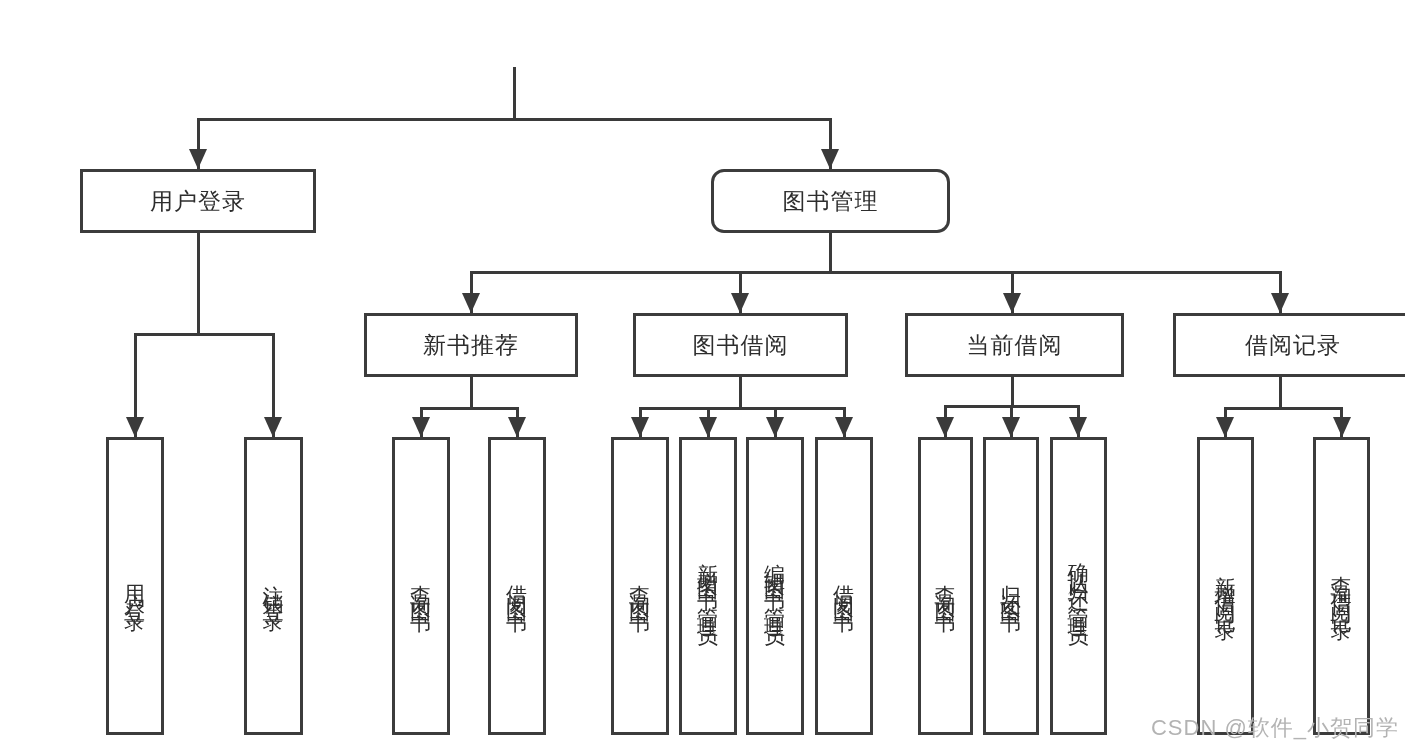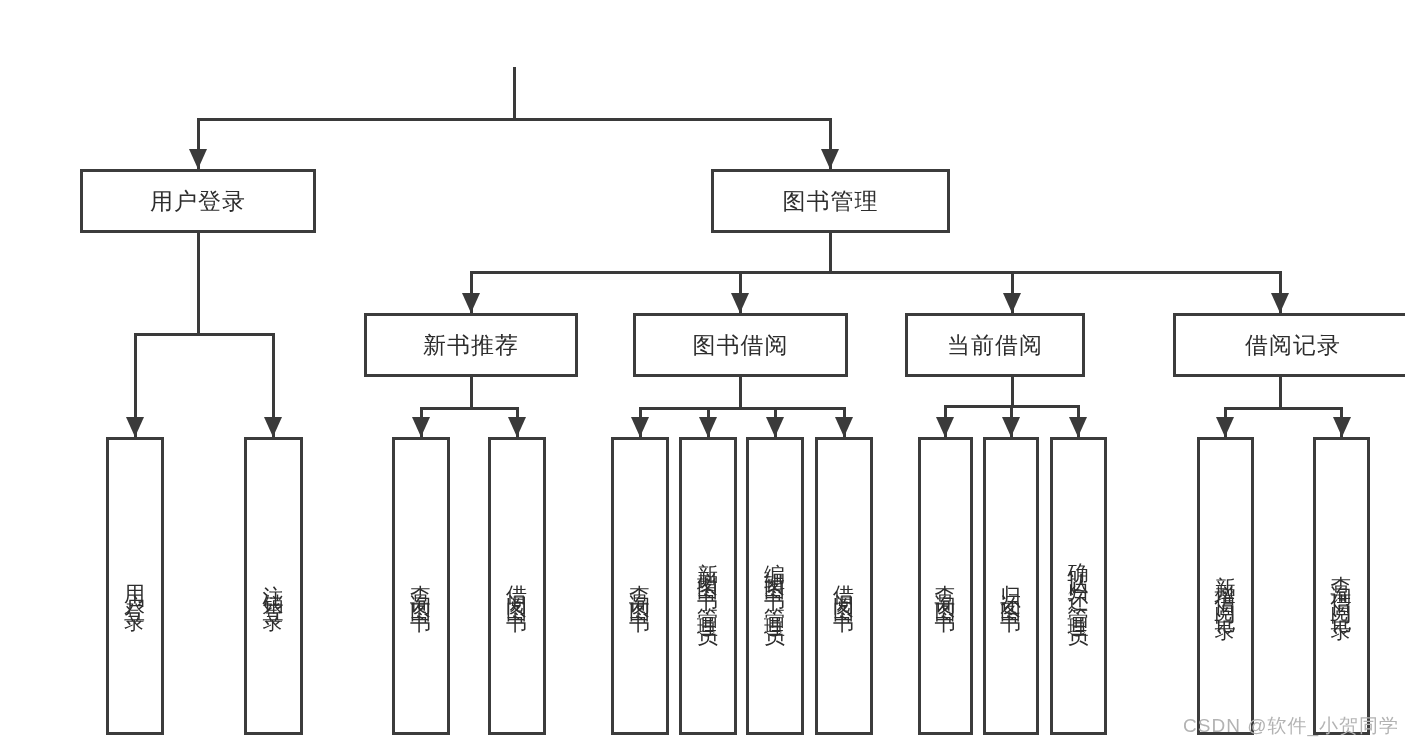--- a/index.html
+++ b/index.html
@@ -57,49 +57,49 @@
     height: 0;
     border-left: 9px solid transparent;
     border-right: 9px solid transparent;
     border-top: 20px solid #3a3a3a;
     z-index: 1;
   }
   .watermark {
     position: absolute;
     top: 713px;
     right: 6px;
-    font-size: 19px;
+    font-size: 22px;
     color: #b3b3b3;
     letter-spacing: 1px;
     z-index: 5;
   }
 </style>
 </head>
 <body>
 
 <div id="canvas">
 
 
   <div class="box" style="left:80px;top:169px;width:236px;height:64px;">
     <span>用户登录</span>
   </div>
 
-  <div class="box" style="left:711px;top:169px;width:239px;height:64px;">
+  <div class="box" style="left:711px;top:169px;width:239px;height:64px;border-radius:13px;">
     <span>图书管理</span>
   </div>
 
   <div class="box" style="left:633px;top:313px;width:215px;height:64px;">
     <span>图书借阅</span>
   </div>
 
   <div class="box" style="left:364px;top:313px;width:214px;height:64px;">
     <span>新书推荐</span>
   </div>
 
-  <div class="box" style="left:905px;top:313px;width:180px;height:64px;text-align:right;">
+  <div class="box" style="left:905px;top:313px;width:219px;height:64px;text-align:right;">
     <span>当前借阅</span>
   </div>
 
   <div class="box" style="left:1173px;top:313px;width:240px;height:64px;">
     <span>借阅记录</span>
   </div>
 
   <div class="box leaf" style="left:106px;top:437px;width:58px;height:298px;">
     <span class="vtext">用户登录</span>
   </div>

